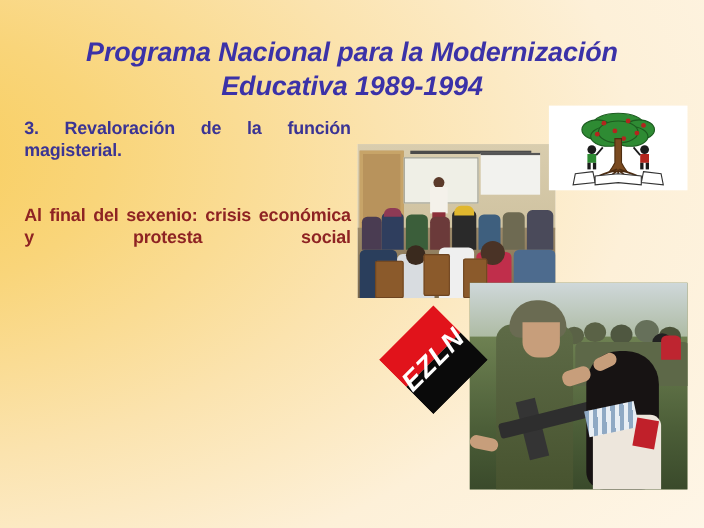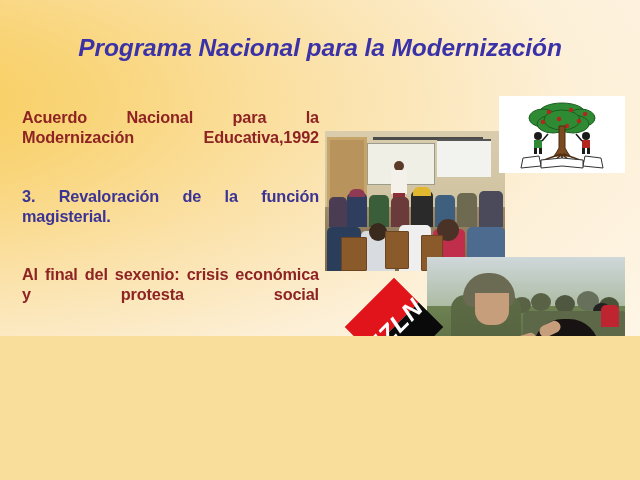--- a/index.html
+++ b/index.html
@@ -10,21 +10,21 @@
     overflow: hidden;
   }
   body {
     font-family: "Liberation Sans", sans-serif;
     background: #F9DE9B;
     position: relative;
   }
   #slide {
     position: absolute;
     left: 0; top: 0;
-    width: 640px; height: 336px;
+    width: 640px; height: 480px;
     background:
       radial-gradient(ellipse 150% 120% at -18% 30%, #F8CC57 0%, #F9D57A 22%, #FBE3AE 48%, #FDF0D8 72%, #FEF6E8 100%);
     overflow: hidden;
   }
 
   
   .title {
     position: absolute;
     left: 40px;
     top: 32px;
@@ -226,24 +226,24 @@
     position:absolute; background:#C79E7B; border-radius:6px;
   }
 </style>
 </head>
 <body>
 
 <div id="slide">
 
   <div class="title">
     <div>Programa Nacional para la Modernización</div>
+    <div>Educativa 1989-1994</div>
   </div>
 
   <div class="body-col">
-    <p class="para red">Acuerdo Nacional para la Modernización Educativa,1992</p>
     <p class="para navy">3. Revaloración de la función magisterial.</p>
     <p class="para red">Al final del sexenio: crisis económica y protesta social</p>
   </div>
 
   <div class="photo-classroom">
     <div class="cr-wall"></div>
     <div class="cr-door"></div>
     <div class="cr-whiteboard"></div>
     <div class="cr-rail"></div>
     <div class="cr-screen"></div>

